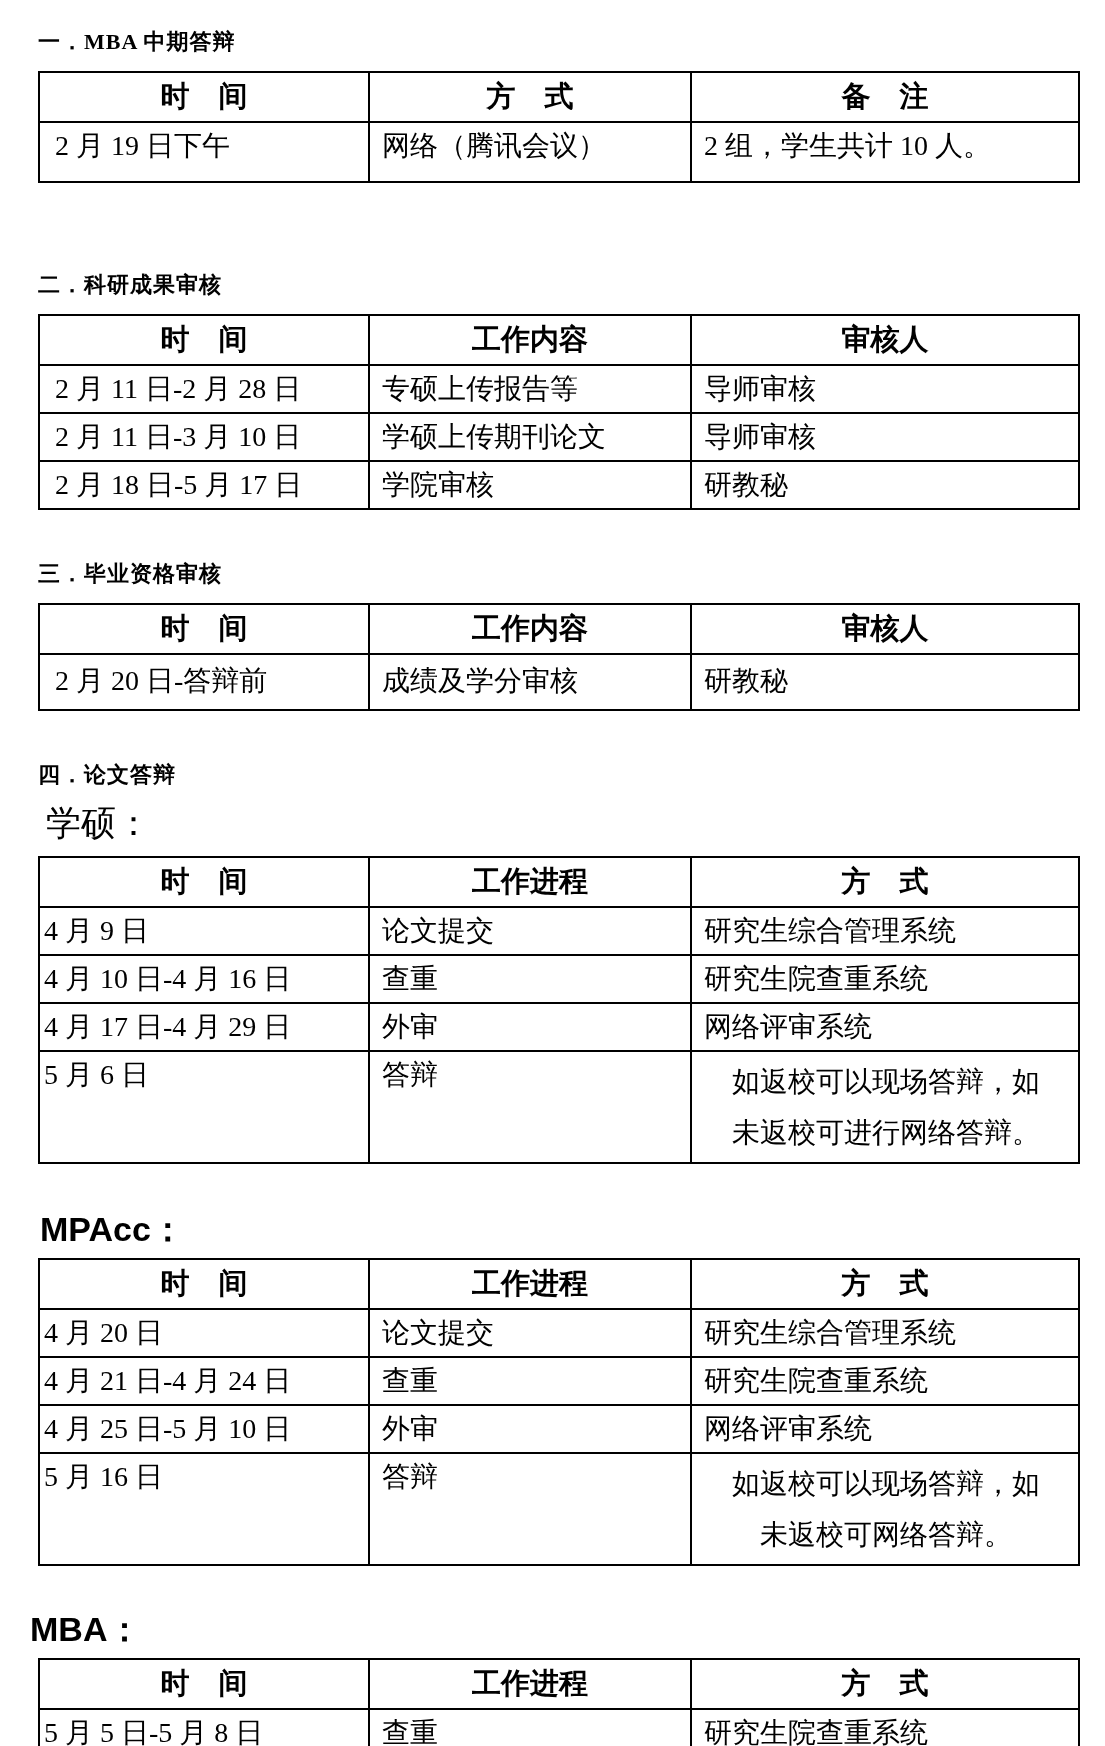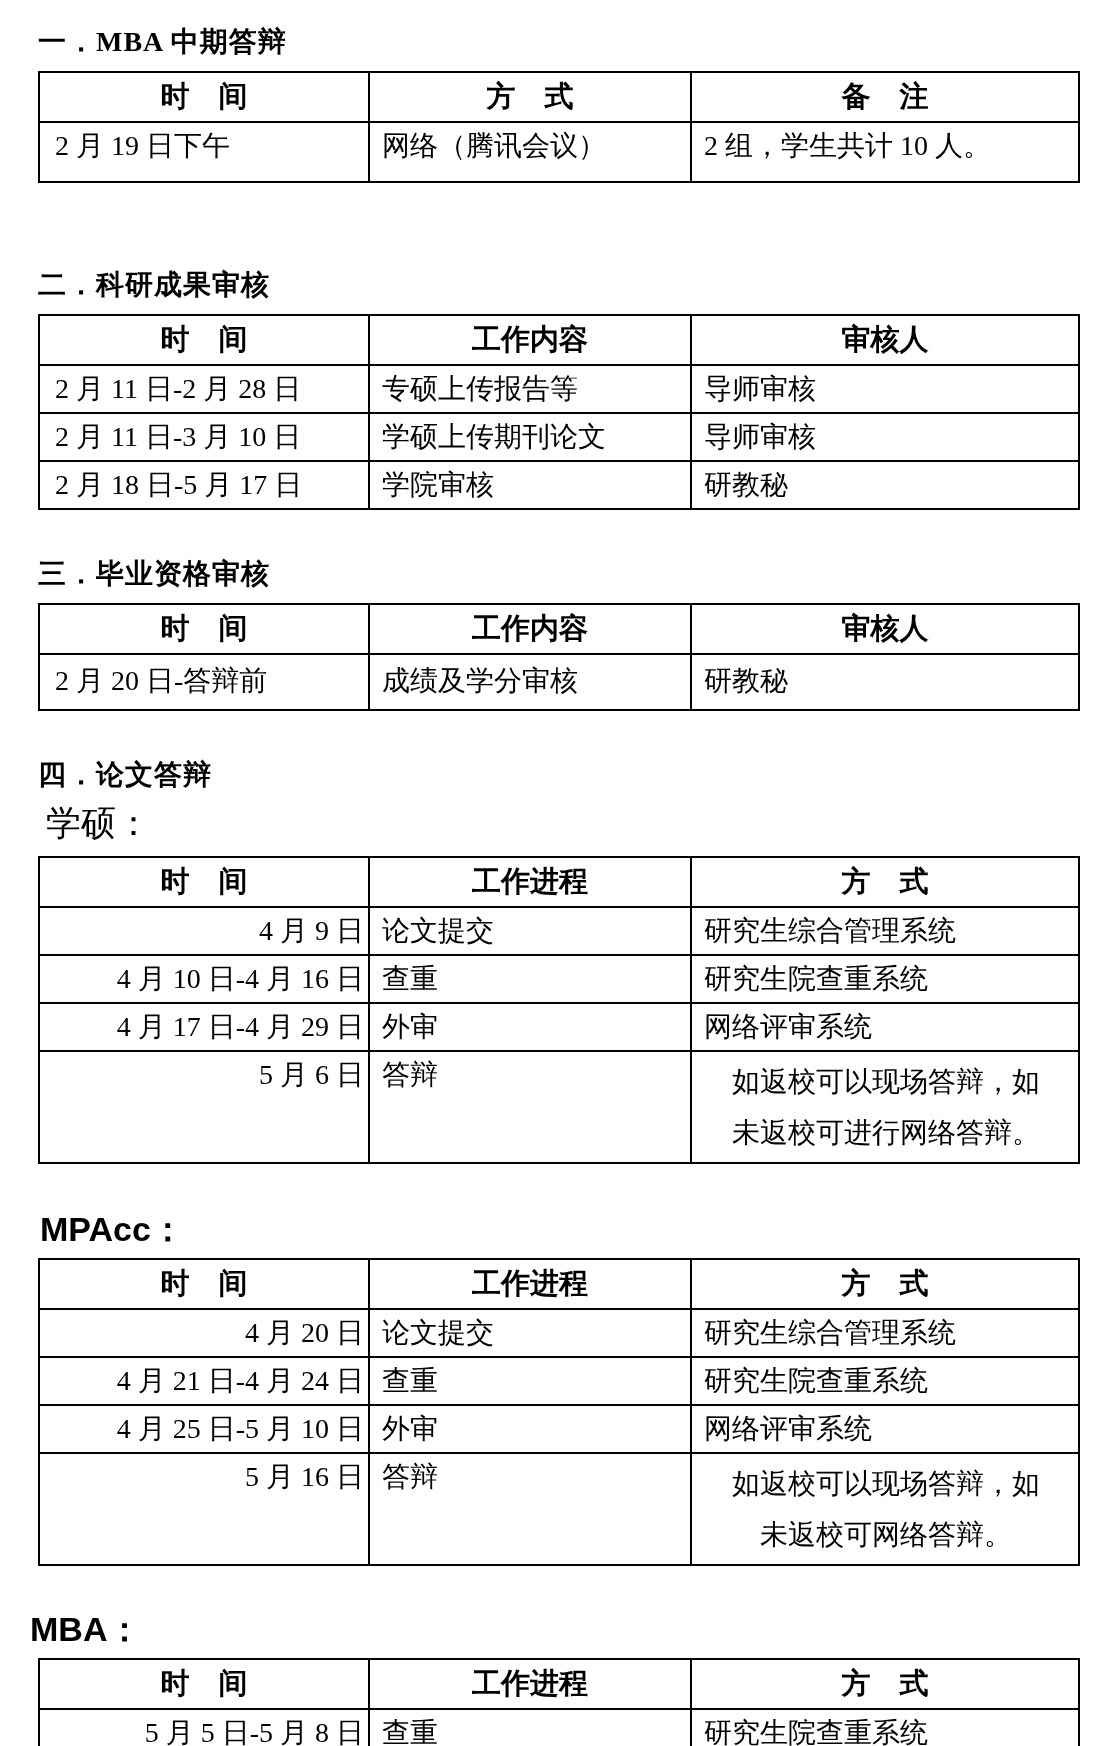--- a/index.html
+++ b/index.html
@@ -6,21 +6,21 @@
   body {
     width: 1105px; height: 1746px;
     background: #ffffff;
     color: #000000;
     font-family: "Liberation Serif", "DejaVu Serif", serif;
     overflow: hidden;
   }
   .doc { padding: 24px 0 0 38px; }
 
   .sec-title {
-    font-size: 28px;
+    font-size: 22px;
     font-weight: 700;
     line-height: 36px;
     margin: 0;
     letter-spacing: 1px;
   }
   .sub-label-serif {
     font-size: 35px;
     font-weight: 400;
     line-height: 34px;
     margin: 14px 0 0 8px;
@@ -55,21 +55,21 @@
     padding: 4px 4px;
     height: 44px;
   }
   td {
     padding: 4px 10px 4px 12px;
     height: 45px;
     line-height: 38px;
     text-align: left;
   }
   td.time-left { padding-left: 15px; }
-  td.time-center { text-align: right; padding-left: 4px; padding-right: 4px; }
+  td.time-center { text-align: left; padding-left: 4px; padding-right: 4px; }
   td.pre { white-space: pre-line; line-height: 51px; text-align: center; }
 
   .t1-data td { height: 60px; }
   .t3-data td { height: 56px; padding-top: 7px; }
 
   .mt-title2 { margin-top: 84px; }
   .mt-title3 { margin-top: 46px; }
   .mt-title4 { margin-top: 46px; }
   .mt-table  { margin-top: 11px; }
   .mt-table4 { margin-top: 15px; }

